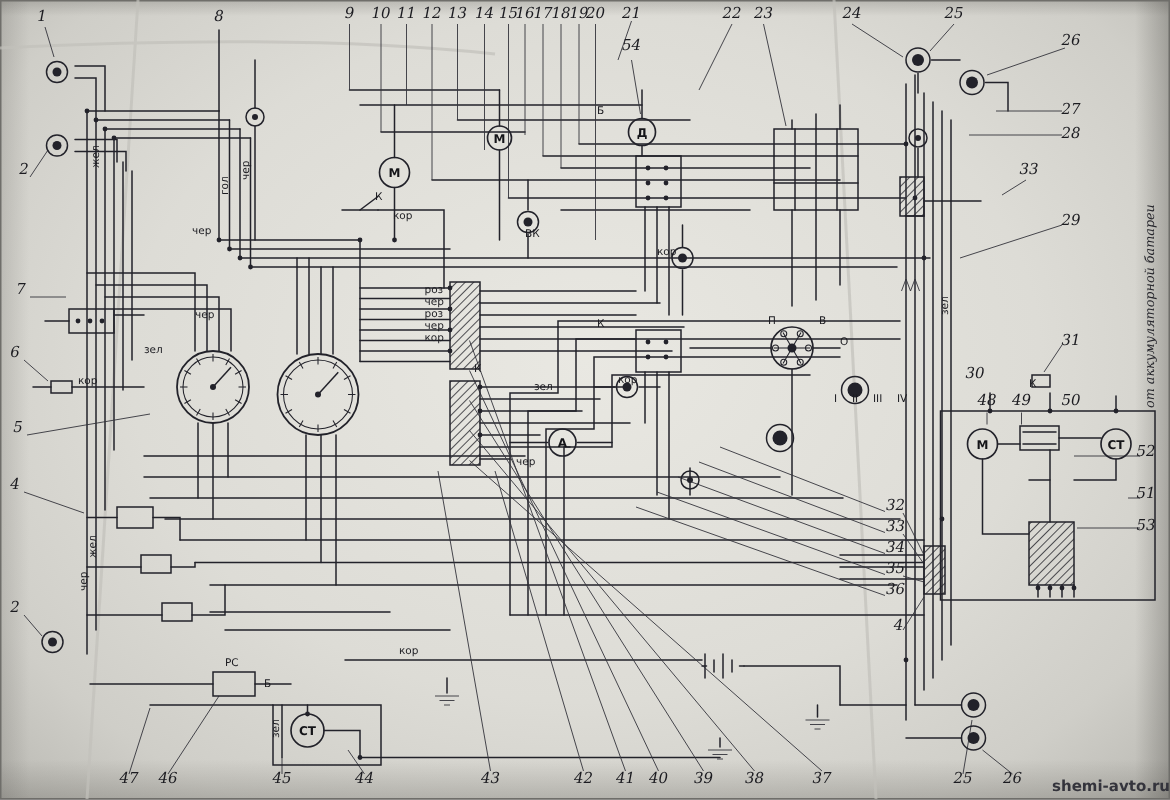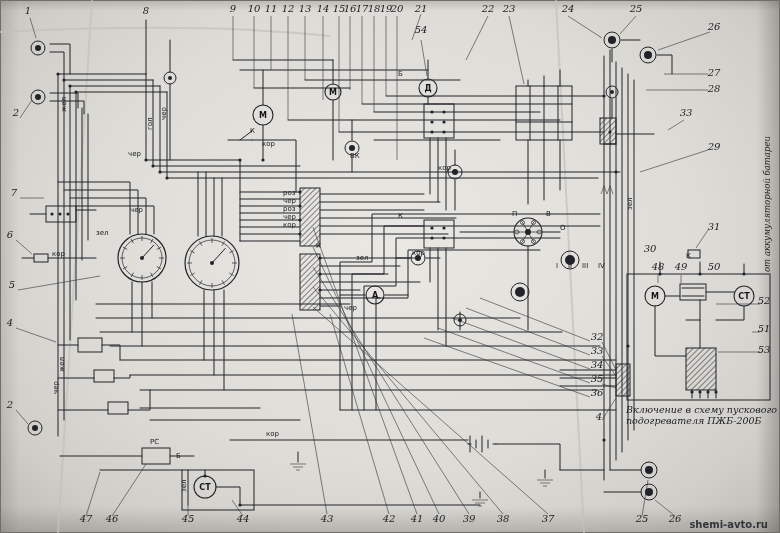--- a/index.html
+++ b/index.html
@@ -12,21 +12,21 @@
     box-shadow: inset 0 0 0 1px #6f6e6a;}
   svg{position:absolute;left:0;top:0;}
   .callout{font:italic 10px "DejaVu Serif",serif;fill:#1b1b20;text-anchor:middle;}
   .wlabel{font:7px "DejaVu Sans",sans-serif;fill:#1b1b20;}
   .devlabel{font:bold 8px "DejaVu Sans",sans-serif;fill:#141418;text-anchor:middle;}
   .note{position:absolute;left:626px;top:404px;width:152px;
     font:italic 9.5px "DejaVu Serif",serif;color:#1d1d22;line-height:11px;}
   .sidenote{position:absolute;left:762px;top:272px;width:168px;
     transform:rotate(-90deg);transform-origin:0 0;
     font:italic 8.5px "DejaVu Serif",serif;color:#26262c;white-space:nowrap;}
-  .watermark{position:absolute;right:12px;bottom:3px;
+  .watermark{position:absolute;right:0;bottom:3px;
     font:bold 10px "DejaVu Sans",sans-serif;color:#34343c;}
 </style>
 </head>
 <body>
 
 <div class="page">
   <svg id="dg" width="780" height="533" viewBox="0 0 780 533">
     <defs>
       <pattern id="hatch" width="4" height="4" patternUnits="userSpaceOnUse" patternTransform="rotate(45)">
         <line x1="0" y1="0" x2="0" y2="4" stroke="#2b2b31" stroke-width="1.1"></line>
@@ -592,19 +592,15 @@
         <text x="350" y="158" class="wlabel">ВК</text>
         <text x="150" y="444" class="wlabel">РС</text>
         <text x="176" y="458" class="wlabel">Б</text>
         <text x="556" y="268" class="wlabel">I</text>
         <text x="568" y="268" class="wlabel">II</text>
         <text x="582" y="268" class="wlabel">III</text>
         <text x="598" y="268" class="wlabel">IV</text>
       </g>
   </svg>
 
-  <div class="note">
-    <div>Включение в схему пускового</div>
-    <div>подогревателя ПЖБ-200Б</div>
-  </div>
   <div class="sidenote">от аккумуляторной батареи</div>
   <div class="watermark">shemi-avto.ru</div>
 </div>
 
 </body></html>

